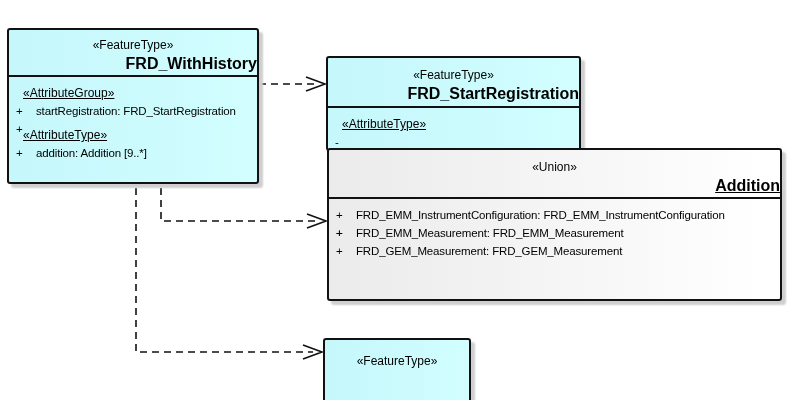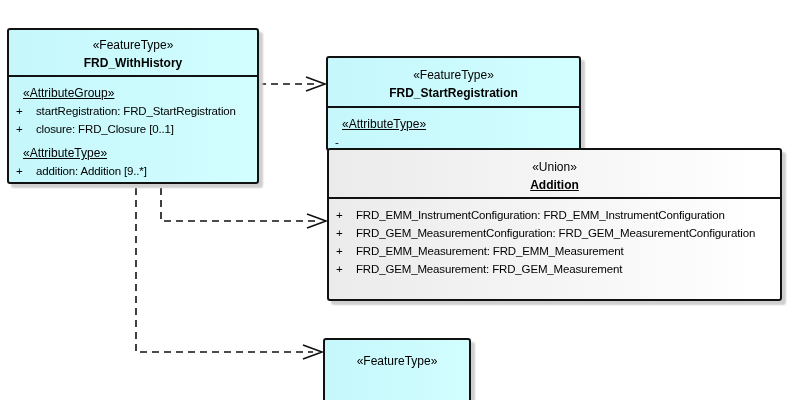--- a/index.html
+++ b/index.html
@@ -10,21 +10,21 @@
   .uml-box{
     position:absolute;box-sizing:border-box;
     border:2px solid #111;border-radius:3px;
     box-shadow:4px 4px 2px #cfcfcf;
     overflow:hidden;
   }
   .fill-feature{background:linear-gradient(to right,#c5f7fb,#d2feff);margin-top:20px;}
   .fill-union{background:linear-gradient(to right,#ebebeb 0%,#f6f6f6 55%,#ffffff 95%);}
   .hdr{box-sizing:border-box;text-align:center;padding-top:7px;}
   .stereo{font-size:12px;line-height:17px;}
-  .cls-name{font-size:12px;font-weight:bold;line-height:19px;}
+  .cls-name{font-size:16px;font-weight:bold;line-height:19px;text-align:right;}
   .cls-name.u{text-decoration:underline;}
   .compartment{box-sizing:border-box;border-top:2px solid #111;padding-top:7px;}
   .sec-heading{font-size:12px;line-height:18px;padding-left:14px;text-decoration:underline;}
   .row{position:relative;font-size:11.5px;letter-spacing:-0.15px;line-height:18px;padding-left:27px;white-space:nowrap;}
   .row .vis{position:absolute;left:7px;top:0;}
   .gap{height:6px;}
   #connector-layer{position:absolute;left:0;top:0;pointer-events:none;}
   #connector-layer *{pointer-events:auto;}
 </style>
 </head>
@@ -53,21 +53,20 @@
       <div class="cls-name">FRD_WithHistory</div>
     </div>
     <div class="compartment">
       <div class="sec-heading">«AttributeGroup»</div>
       <div class="row">
         <span class="vis">+</span>
         <span>startRegistration: FRD_StartRegistration</span>
       </div>
       <div class="row">
         <span class="vis">+</span>
-        <span>closure: FRD_Closure [0..1]</span>
       </div>
       <div class="gap"></div>
       <div class="sec-heading">«AttributeType»</div>
       <div class="row">
         <span class="vis">+</span>
         <span>addition: Addition [9..*]</span>
       </div>
     </div>
   </div>
 
@@ -89,21 +88,20 @@
       <div class="stereo">«Union»</div>
       <div class="cls-name u">Addition</div>
     </div>
     <div class="compartment">
       <div class="row">
         <span class="vis">+</span>
         <span>FRD_EMM_InstrumentConfiguration: FRD_EMM_InstrumentConfiguration</span>
       </div>
       <div class="row">
         <span class="vis">+</span>
-        <span>FRD_GEM_MeasurementConfiguration: FRD_GEM_MeasurementConfiguration</span>
       </div>
       <div class="row">
         <span class="vis">+</span>
         <span>FRD_EMM_Measurement: FRD_EMM_Measurement</span>
       </div>
       <div class="row">
         <span class="vis">+</span>
         <span>FRD_GEM_Measurement: FRD_GEM_Measurement</span>
       </div>
     </div>

